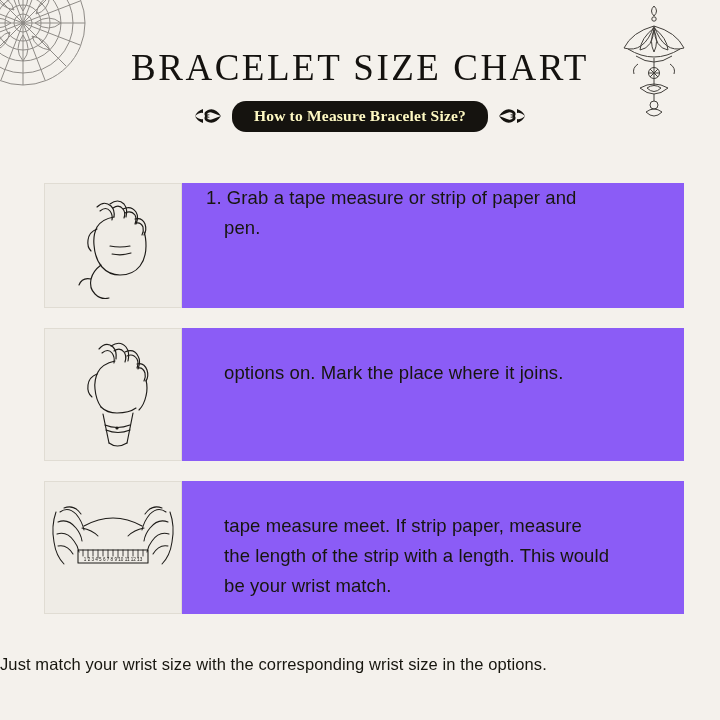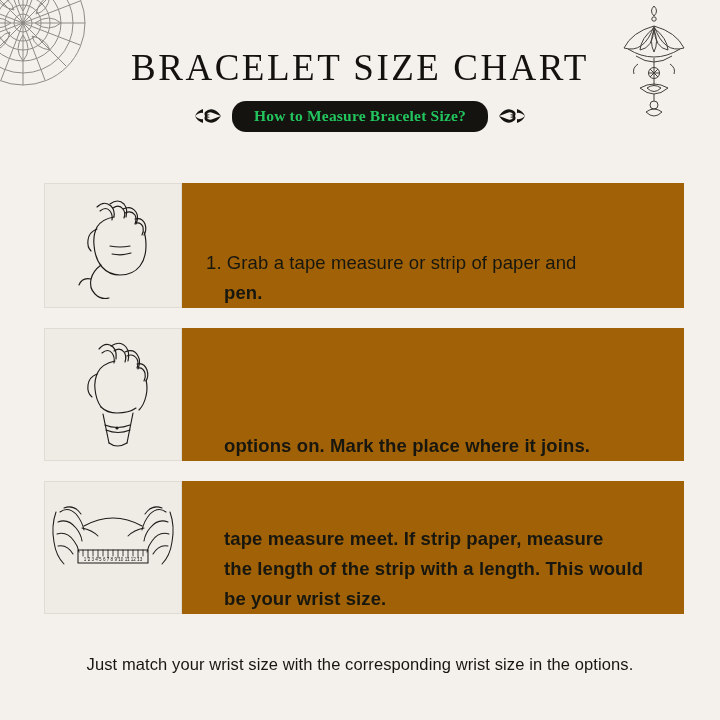--- a/index.html
+++ b/index.html
@@ -56,21 +56,21 @@
   }
   .subtitle-row {
     margin-top: 12px;
     display: flex;
     align-items: center;
     justify-content: center;
     gap: 9px;
   }
   .pill {
     background: #15130f;
-    color: #22c55e;
+    color: #fef9c3;
     border-radius: 14px;
     padding: 6px 22px 7px 22px;
     font-family: "Liberation Serif", serif;
     font-size: 15.5px;
     font-weight: 700;
     letter-spacing: 0.2px;
     white-space: nowrap;
   }
   .flourish {
     width: 30px;
@@ -99,45 +99,44 @@
     display: flex;
     align-items: center;
     justify-content: center;
   }
   .step-1 .thumb { height: 125px; }
   .step-2 .thumb { height: 133px; }
   .step-3 .thumb { height: 133px; }
 
   .step-text-wrap {
     flex: 1;
-    background: #a16207;
+    background: #8b5cf6;
     display: flex;
-    align-items: flex-end;
+    align-items: flex-start;
     padding: 0 18px 0 24px;
     box-sizing: border-box;
   }
   .step-1 .step-text-wrap { height: 125px; }
   .step-2 .step-text-wrap { height: 133px; }
   .step-3 .step-text-wrap { height: 133px; }
 
   .step-text {
     font-size: 18.5px;
     line-height: 1.62;
     color: #17160f;
     letter-spacing: 0.1px;
   }
-  .step-text .ind { padding-left: 18px; display: inline; font-weight: bold; }
+  .step-text .ind { padding-left: 18px; display: inline; }
 
   
   .footer {
     position: absolute;
     left: 0;
     top: 655px;
     width: 720px;
-    text-align: center;
     font-size: 16.5px;
     color: #17160f;
     letter-spacing: 0.1px;
   }
 
   svg { display: block; }
 </style>
 </head>
 <body>
 
@@ -328,20 +327,20 @@
           </g>
         </g>
         <text x="65" y="73" text-anchor="middle" font-family="Liberation Sans, sans-serif" font-size="4.6" fill="#1d1b18">1 2 3 4 5 6 7 8 9 10 11 12 13</text>
       </svg>
     </div>
     <div class="step-text-wrap">
       <div class="step-text">
         <br>
         <span class="ind">tape measure meet. If strip paper, measure</span><br>
         <span class="ind">the length of the strip with a length. This would</span><br>
-        <span class="ind">be your wrist size.</span>
+        <span class="ind">be your wrist match.</span>
       </div>
     </div>
   </div>
 
 </div>
 
 <div class="footer">Just match your wrist size with the corresponding wrist size in the options.</div>
 
 </body></html>

